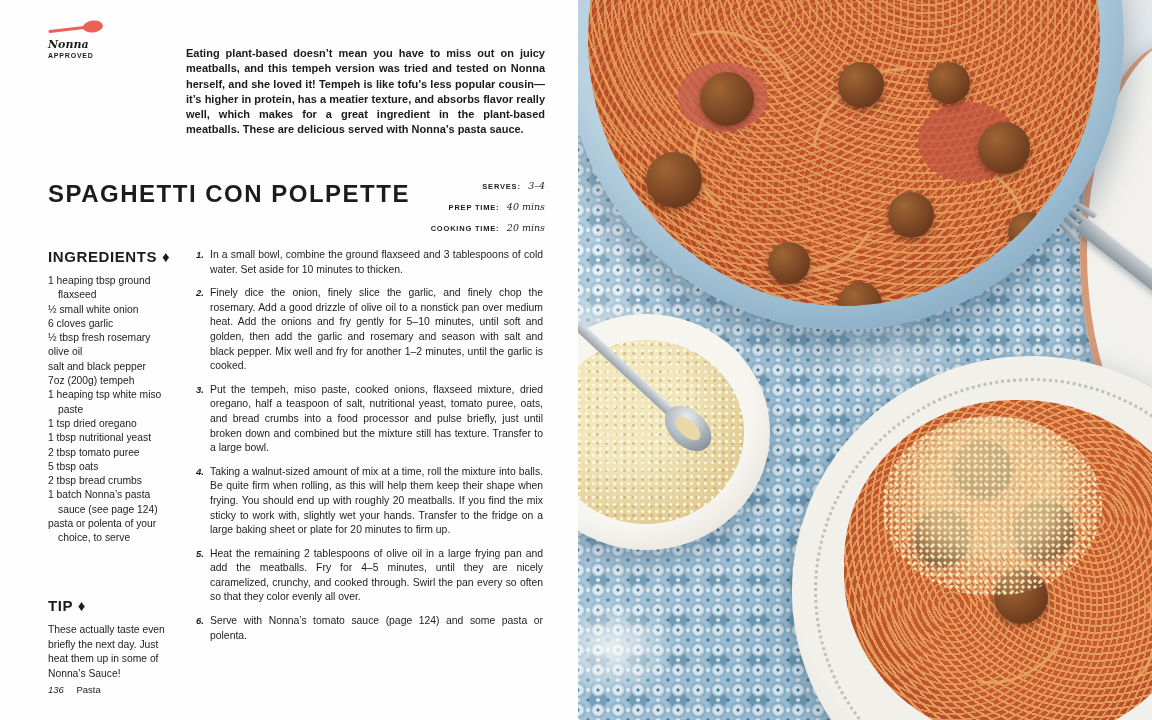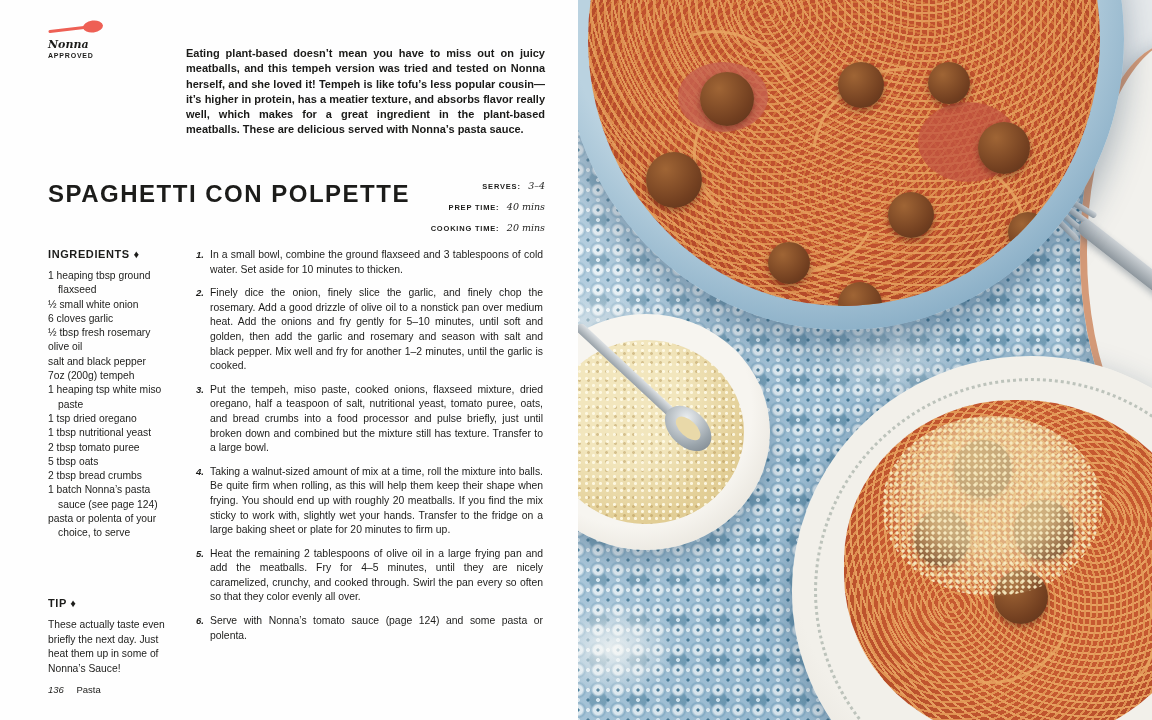--- a/index.html
+++ b/index.html
@@ -20,21 +20,21 @@
 
   .title { position:absolute; left:48px; top:180px; font-size:24px; font-weight:700; letter-spacing:1.5px; }
   .subtitle { position:absolute; left:48px; top:211px; font-family:"DejaVu Serif", serif;
               font-style:italic; font-weight:700; font-size:15.5px; color:#1c1c1a; }
 
   .meta { position:absolute; left:320px; top:175px; width:225px; text-align:right; }
   .meta-row { line-height:18px; }
   .meta-label { font-size:7.5px; font-weight:700; letter-spacing:.8px; }
   .meta-value { font-family:"DejaVu Serif", serif; font-style:italic; font-size:9.5px; margin-left:3px; }
 
-  .col-head { font-size:11px; font-weight:700; letter-spacing:.6px; margin-bottom:9px; }
+  .col-head { font-size:15px; font-weight:700; letter-spacing:.6px; margin-bottom:9px; }
 
   .ing { position:absolute; left:48px; top:248px; width:132px; }
   .ing ul { list-style:none; }
   .ing li { font-size:10.3px; line-height:14.3px; padding-left:10px; text-indent:-10px; }
 
   .tip { position:absolute; left:48px; top:597px; width:124px; }
   .tip p { font-size:10.3px; line-height:14.6px; }
 
   .footer { position:absolute; left:48px; top:684px; font-size:9.5px; }
   .footer .pnum { font-weight:400; font-style:italic; }

